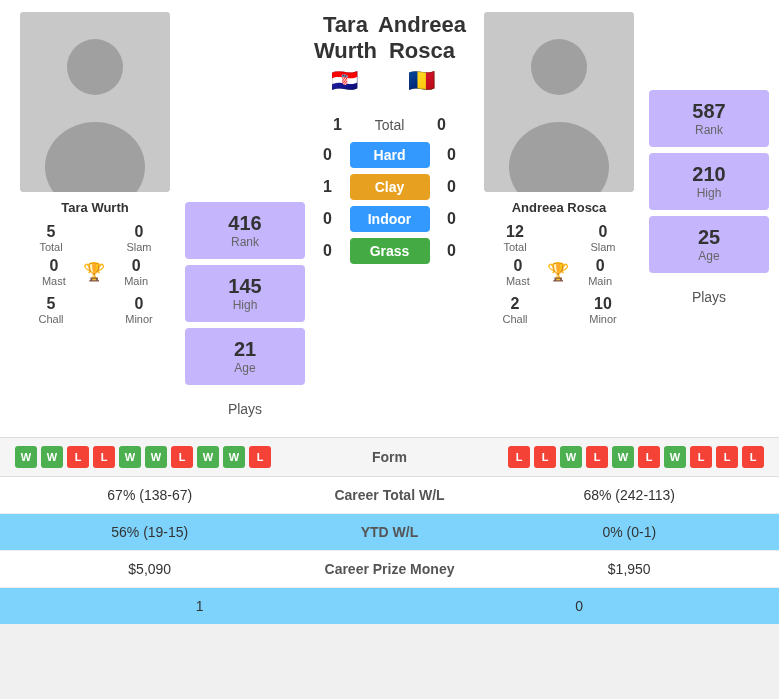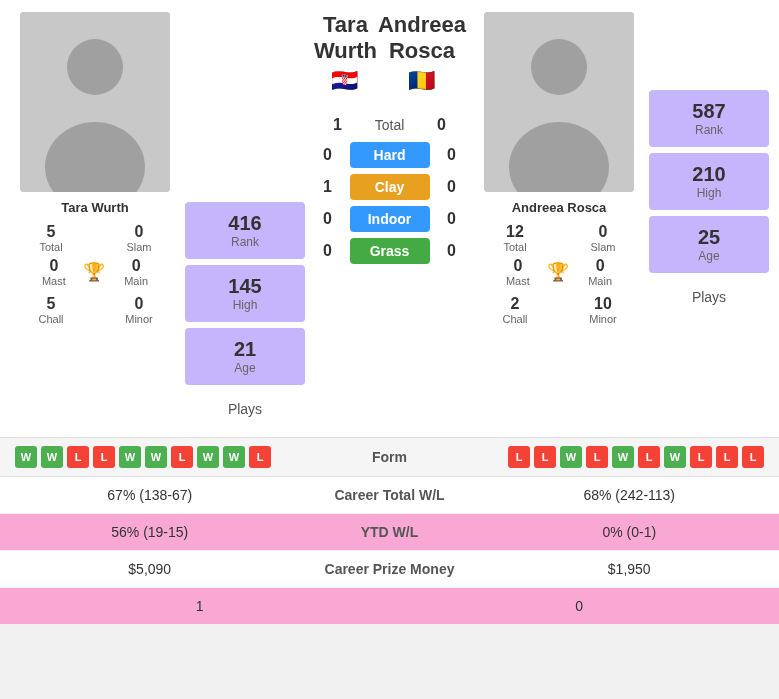--- a/index.html
+++ b/index.html
@@ -268,21 +268,21 @@
     }
 
     .data-row-right {
       flex: 1;
       text-align: center;
       font-size: 14px;
       color: #333;
     }
 
     .data-row.alt {
-      background: #f9a8d4;
+      background: #7dd3fc;
     }
 
     
     .left-player-area {
       display: flex;
       gap: 5px;
       align-items: flex-start;
     }
 
     .right-player-area {

